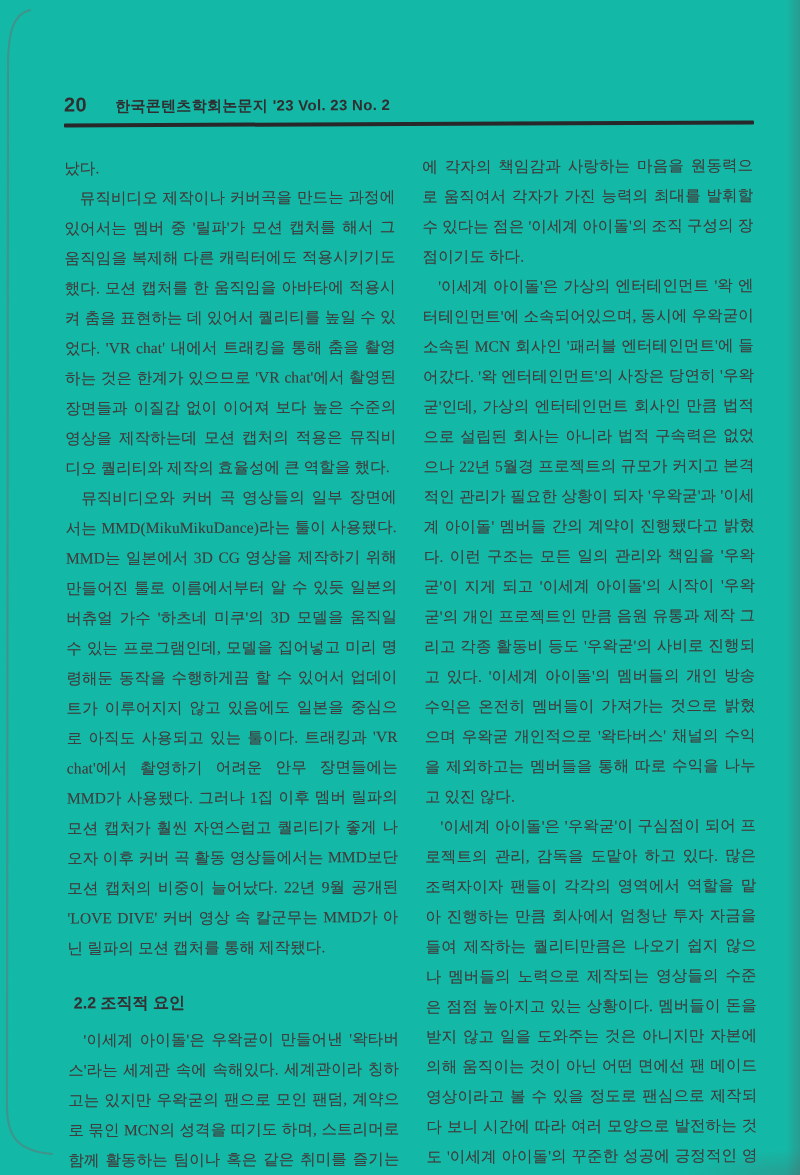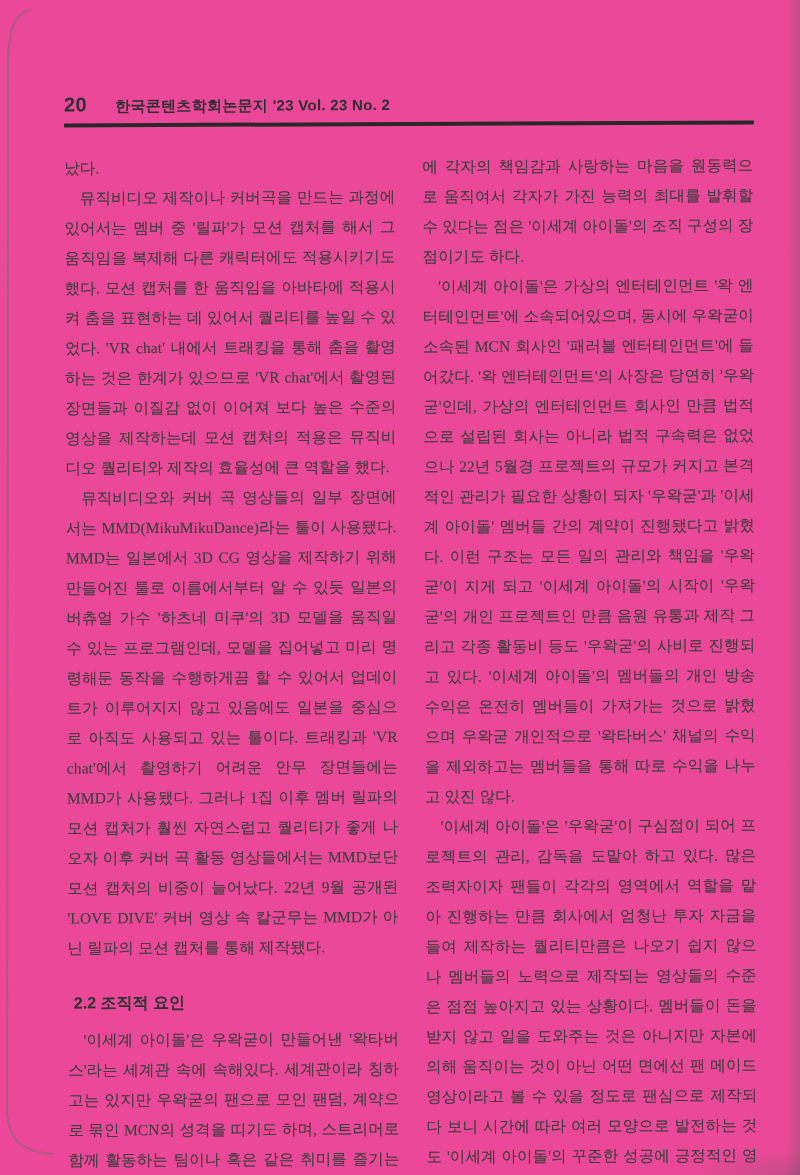--- a/index.html
+++ b/index.html
@@ -12,21 +12,21 @@
     height: 1175px;
     overflow: hidden;
     position: relative;
     font-family: "Liberation Serif", "DejaVu Serif", serif;
     --text-color: #3e3e3e;
     --rule-color: #28282b;
   }
   .page {
     position: absolute;
     inset: 0;
-    background: #ec4899;
+    background: #14b8a6;
   }
   .page-inner {
     position: absolute;
     inset: 0;
     transform: rotate(-0.25deg);
     transform-origin: 50% 50%;
   }
   
   .running-header {
     padding: 92px 45px 0 66px;

